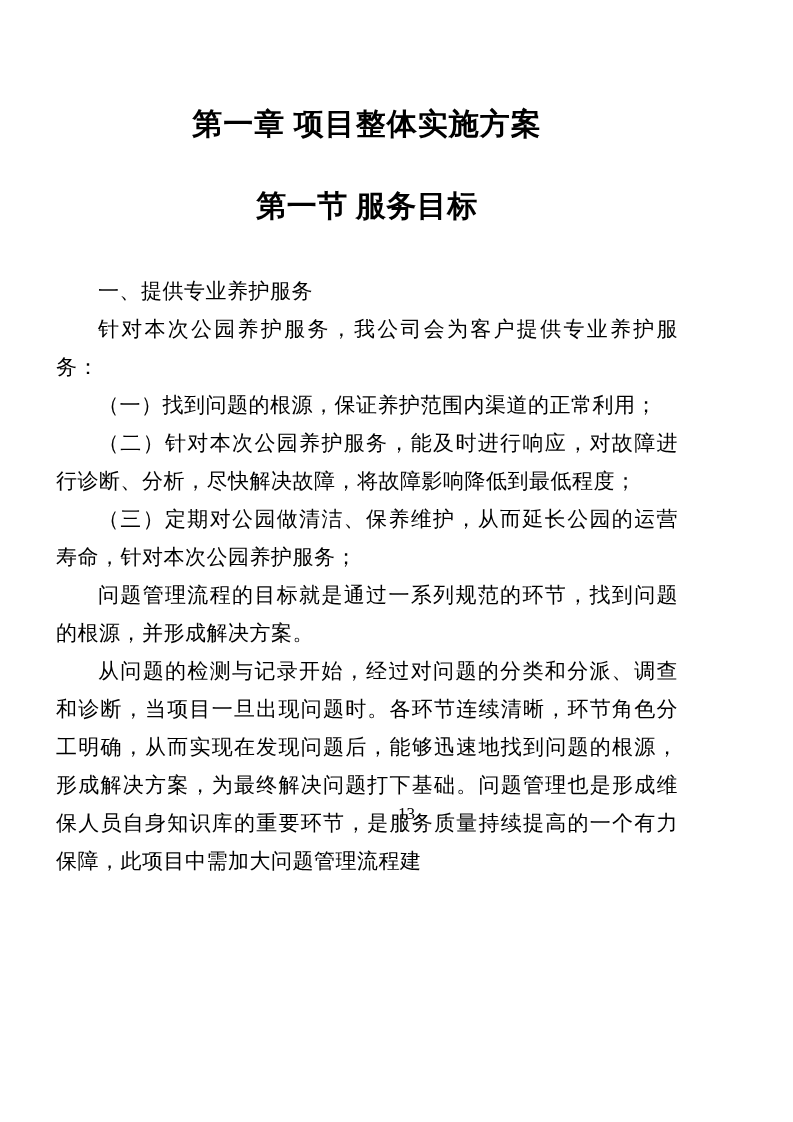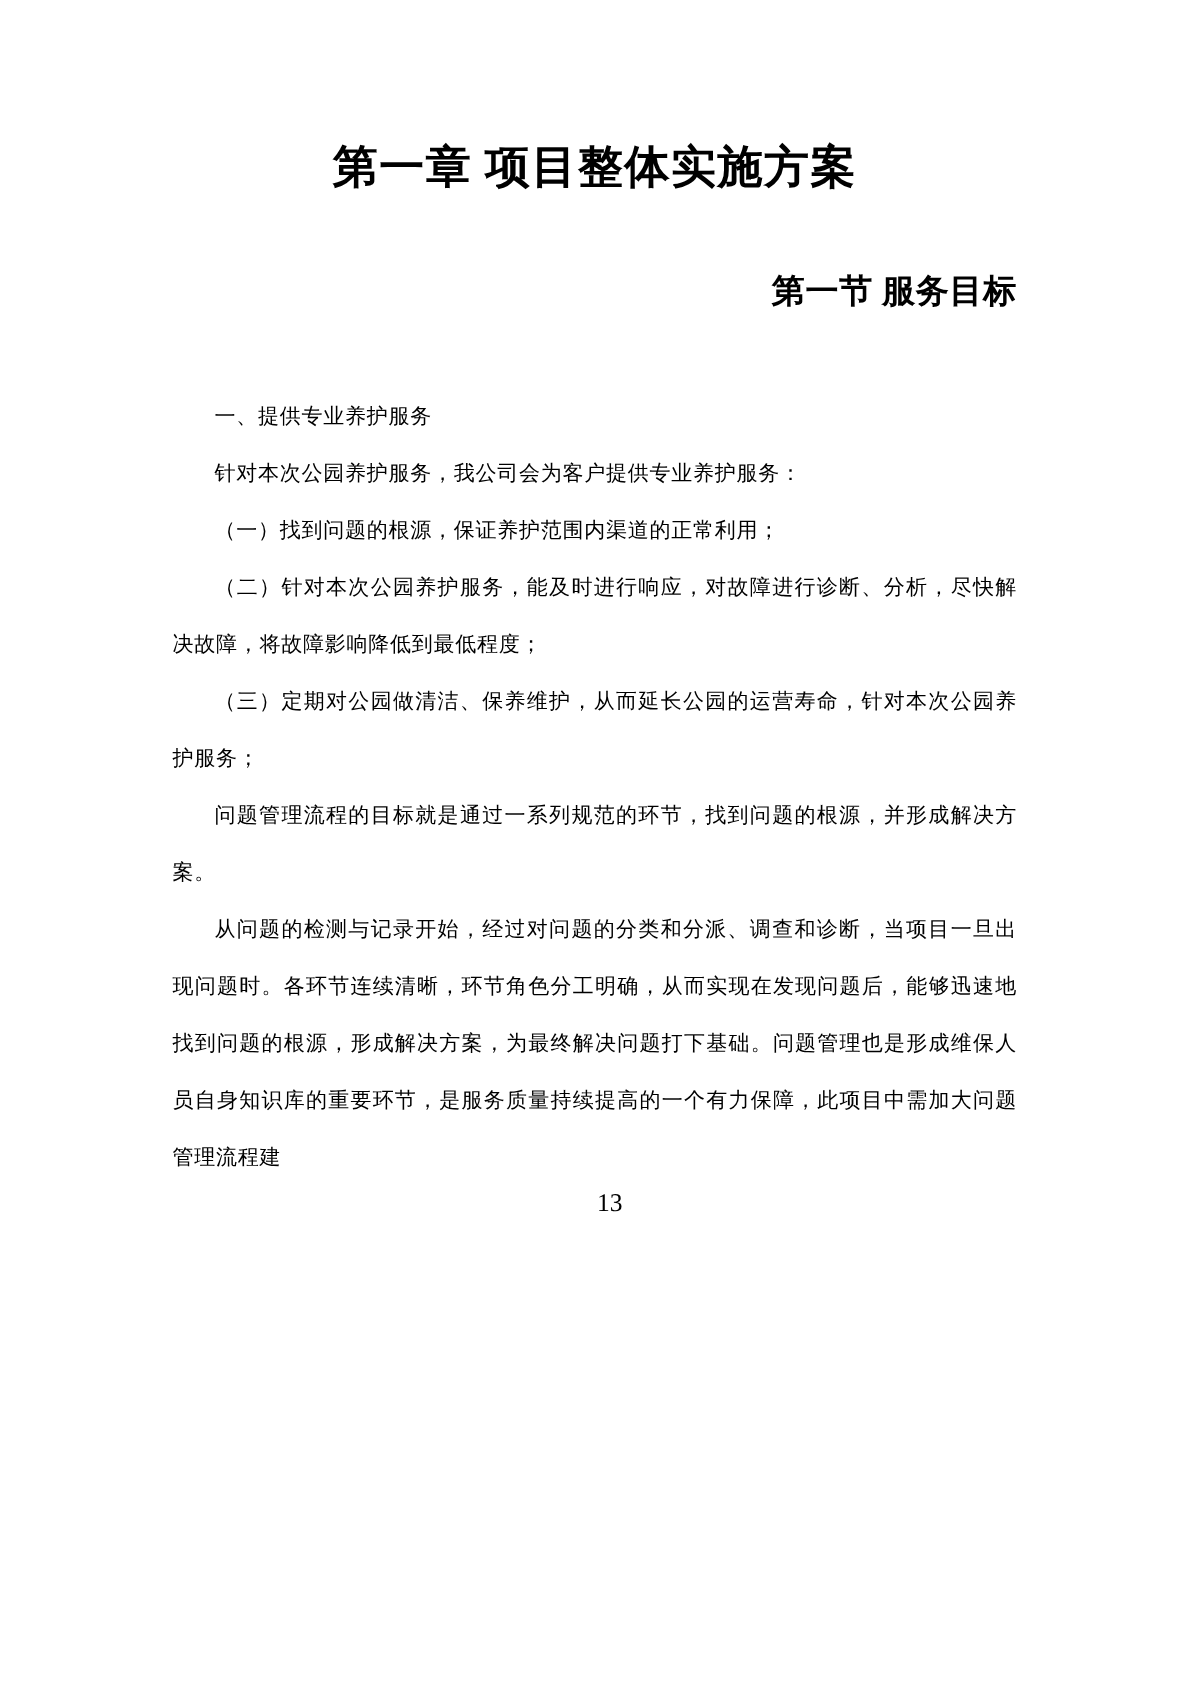--- a/index.html
+++ b/index.html
@@ -4,47 +4,47 @@
 <style>
   html, body {
     margin: 0;
     padding: 0;
     background: #ffffff;
   }
   .page {
     position: relative;
     width: 793px;
     height: 870px;
-    margin: 4px auto;
+    margin: 16px auto;
     background: #ffffff;
     box-sizing: border-box;
-    padding: 90px 115px 0 115px;
+    padding: 90px 115px 0 56px;
     font-family: "Liberation Serif", "DejaVu Serif", serif;
     color: #000000;
     overflow: hidden;
   }
   .chapter-title {
     margin: 0 0 50px 0;
     font-size: 30px;
     line-height: 36px;
     font-weight: bold;
     text-align: center;
     letter-spacing: 1px;
   }
   .section-title {
     margin: 0 0 52px 0;
-    font-size: 22px;
+    font-size: 30px;
     line-height: 28px;
     font-weight: bold;
-    text-align: right;
+    text-align: center;
     letter-spacing: 0.5px;
   }
   .body-para {
     margin: 0;
-    font-size: 14px;
+    font-size: 21px;
     line-height: 38px;
     letter-spacing: 0.5px;
     text-indent: 2em;
     text-align: justify;
     text-justify: inter-ideograph;
     word-break: break-all;
   }
   .section-gap {
     margin-top: 38px;
   }

